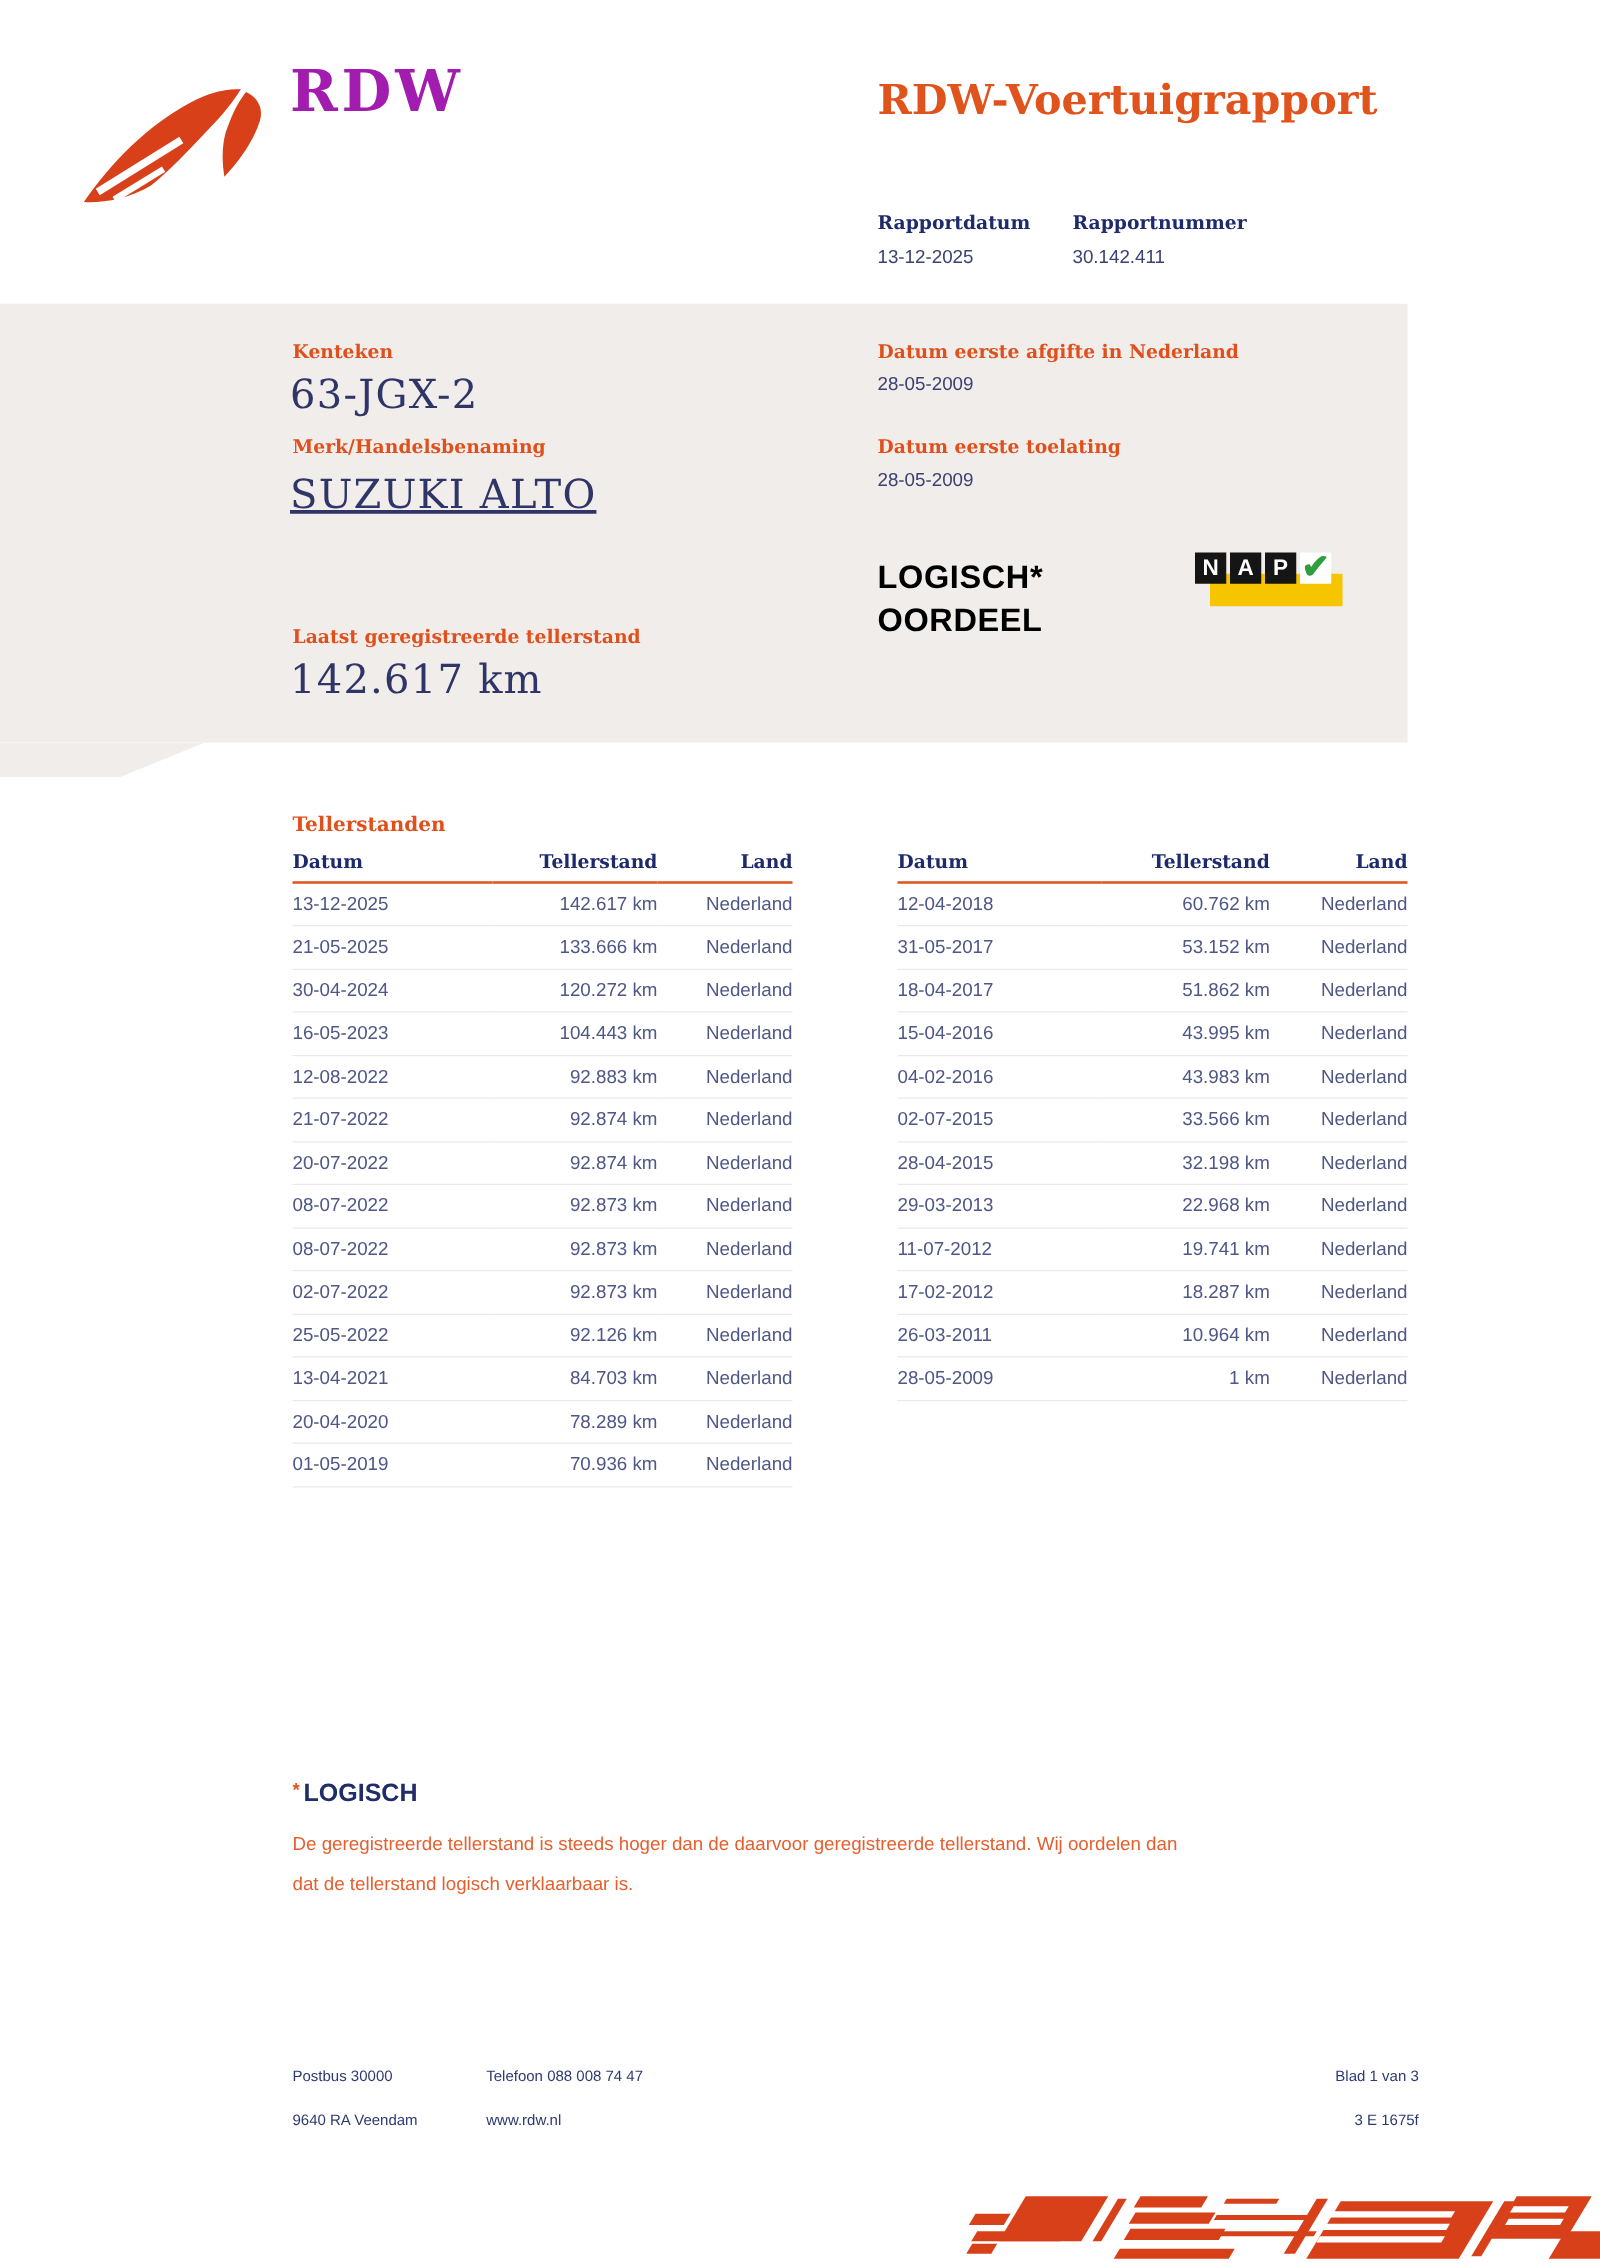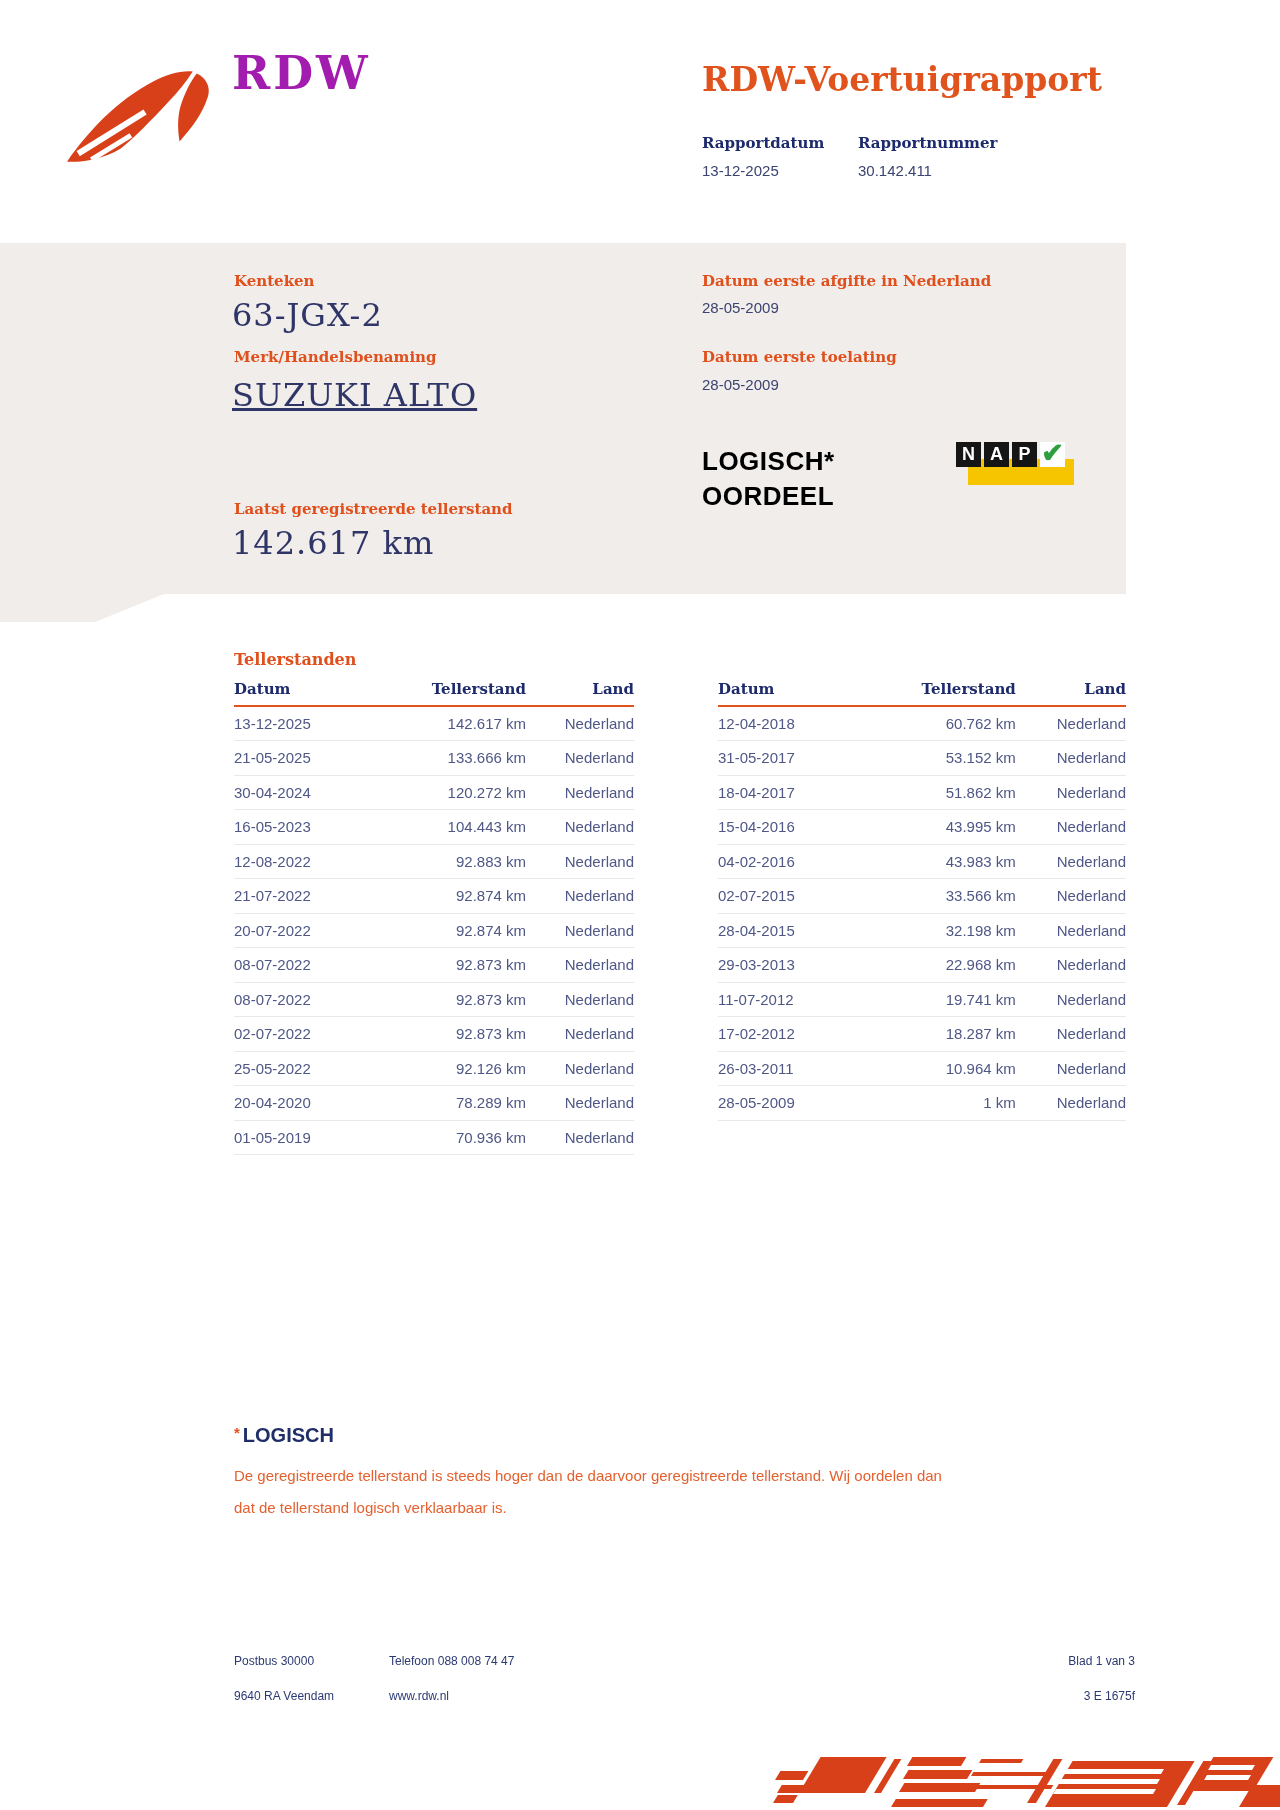--- a/index.html
+++ b/index.html
@@ -7,21 +7,21 @@
   body { font-family:"Liberation Sans", sans-serif; position:relative; overflow:hidden; }
 
   
   .logo-svg { position:absolute; left:64px; top:56px; width:152px; height:110px; }
   .logo-text { position:absolute; left:232px; top:46px; font-family:"DejaVu Serif", serif;
                font-weight:bold; font-size:46px; letter-spacing:3px; color:#a21caf; }
   .doc-title { position:absolute; left:702px; top:60px; font-family:"DejaVu Serif", serif;
                font-weight:bold; font-size:33px; color:#e0531d; }
   .report-meta { position:absolute; left:702px; top:134px; display:flex; }
   .report-meta .col { width:156px; }
-  .meta-label { font-family:"DejaVu Serif", serif; font-weight:bold; font-size:15px; color:#1d2a6b; }
+  .meta-label { font-family:"DejaVu Serif", serif; font-weight:bold; font-size:15px; color:#1d2a6b;margin-top:35px; }
   .meta-value { margin-top:10px; font-size:15px; color:#3b4370; }
 
   
   .graybox  { position:absolute; left:0; top:243px; width:1126px; height:351px; background:#f0edeb; }
   .graybox-tail { position:absolute; left:0; top:594px; width:164px; height:28px; background:#f0edeb;
                   clip-path:polygon(0 0, 100% 0, 58% 100%, 0 100%); }
 
   .flabel { position:absolute; font-family:"DejaVu Serif", serif; font-weight:bold;
             font-size:15px; color:#e0501c; }
   .bigval { position:absolute; font-family:"DejaVu Serif", serif; font-size:32px;
@@ -202,20 +202,25 @@
       <td class="r">92.873 km</td>
       <td class="r">Nederland</td>
     </tr>
 
     <tr>
       <td>25-05-2022</td>
       <td class="r">92.126 km</td>
       <td class="r">Nederland</td>
     </tr>
 
+    <tr>
+      <td>13-04-2021</td>
+      <td class="r">84.703 km</td>
+      <td class="r">Nederland</td>
+    </tr>
 
     <tr>
       <td>20-04-2020</td>
       <td class="r">78.289 km</td>
       <td class="r">Nederland</td>
     </tr>
 
     <tr>
       <td>01-05-2019</td>
       <td class="r">70.936 km</td>

